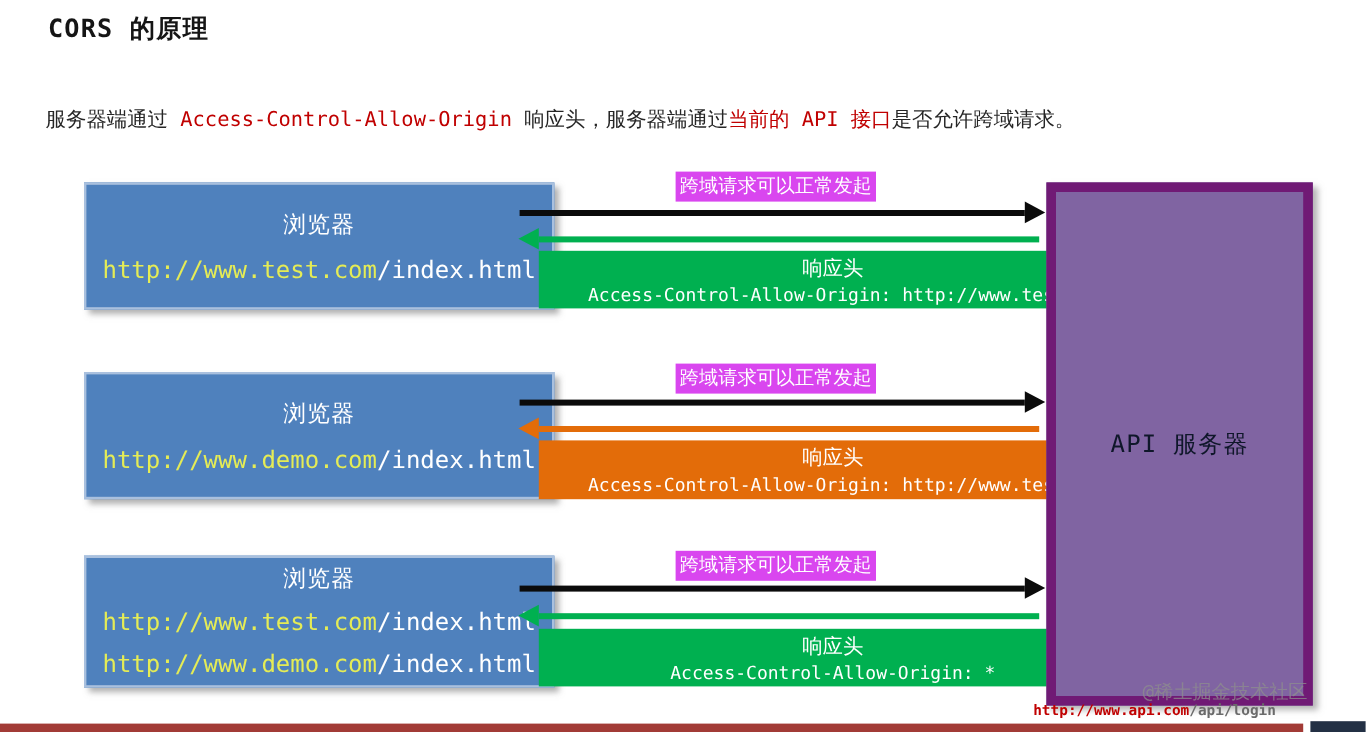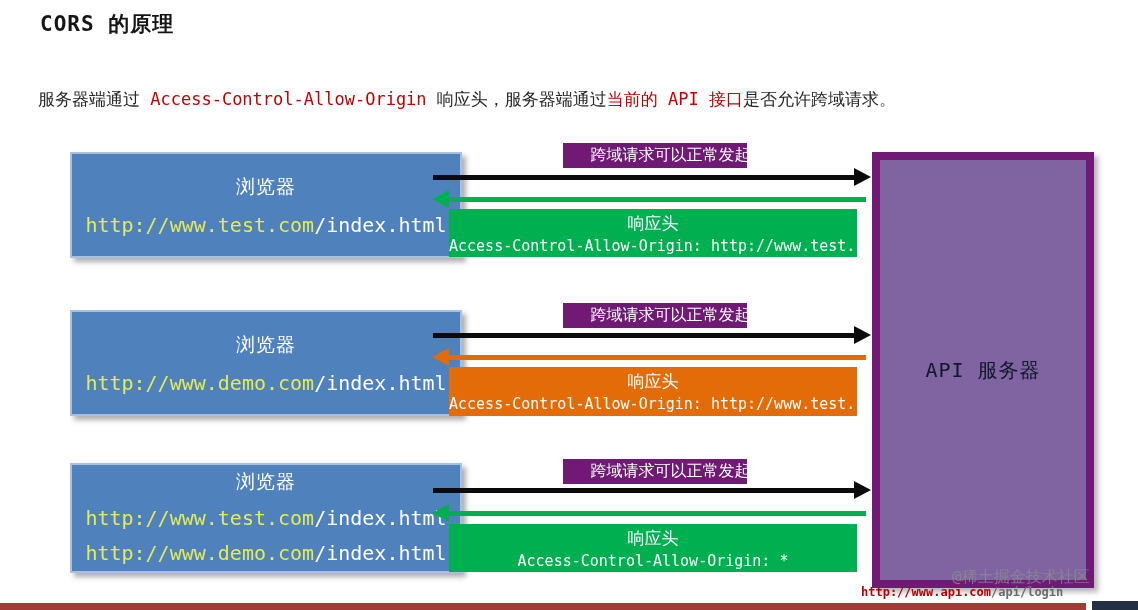--- a/index.html
+++ b/index.html
@@ -20,42 +20,42 @@
   .box2{top:310px;height:102px;}
   .box3{top:463px;height:106px;}
   .browser-title{font-size:19px;letter-spacing:1px;}
   .browser-url{font-size:20px;margin-top:13px;}
   .box3 .browser-title{margin-top:-2px;}
   .box3 .browser-url{margin-top:11px;}
   .url-host{color:#e5ec55;}
   .url-path{color:#ffffff;}
 
   .req-label{
-    position:absolute;left:563px;width:153px;height:25px;background:#701a75;color:#ffffff;
-    font-size:16px;display:flex;align-items:center;justify-content:center;white-space:nowrap;padding-left:31px;
+    position:absolute;left:563px;width:167px;height:25px;background:#d946ef;color:#ffffff;
+    font-size:16px;display:flex;align-items:center;justify-content:center;white-space:nowrap;
   }
   .lbl1{top:143px;}.lbl2{top:303px;}.lbl3{top:459px;}
 
   .arrow-line-right{position:absolute;left:433px;width:421px;height:5px;background:#0b0b0b;}
   .arl1{top:175px;}.arl2{top:333px;}.arl3{top:488px;}
   .arrow-head-right{position:absolute;left:854px;width:0;height:0;
     border-top:9px solid transparent;border-bottom:9px solid transparent;border-left:17px solid #0b0b0b;}
   .arh1{top:168px;}.arh2{top:326px;}.arh3{top:481px;}
 
   .arrow-line-left{position:absolute;left:449px;width:417px;height:5px;}
   .rtl1{top:197px;background:#00b050;}
   .rtl2{top:355px;background:#e36c09;}
   .rtl3{top:511px;background:#00b050;}
   .arrow-head-left{position:absolute;left:432px;width:0;height:0;
     border-top:9px solid transparent;border-bottom:9px solid transparent;}
   .rth1{top:190px;border-right:17px solid #00b050;}
   .rth2{top:348px;border-right:17px solid #e36c09;}
   .rth3{top:504px;border-right:17px solid #00b050;}
 
-  .resp-box{position:absolute;left:449px;width:408px;color:#ffffff;text-align:center;}
+  .resp-box{position:absolute;left:449px;width:408px;color:#ffffff;text-align:center;padding-left:41px;}
   .resp1{top:209px;height:48px;background:#00b050;}
   .resp2{top:367px;height:49px;background:#e36c09;}
   .resp3{top:524px;height:48px;background:#00b050;}
   .resp-title{font-size:17px;padding-top:3px;}
   .resp-header{font-size:15px;margin-top:2px;white-space:nowrap;}
 
   .api-server{
     position:absolute;left:872px;top:152px;width:206px;height:420px;background:#8064a2;
     border:8px solid #701a75;box-shadow:4px 4px 5px rgba(110,110,110,0.5);
     color:#0f172a;display:flex;align-items:center;justify-content:center;font-size:20px;letter-spacing:1px;

